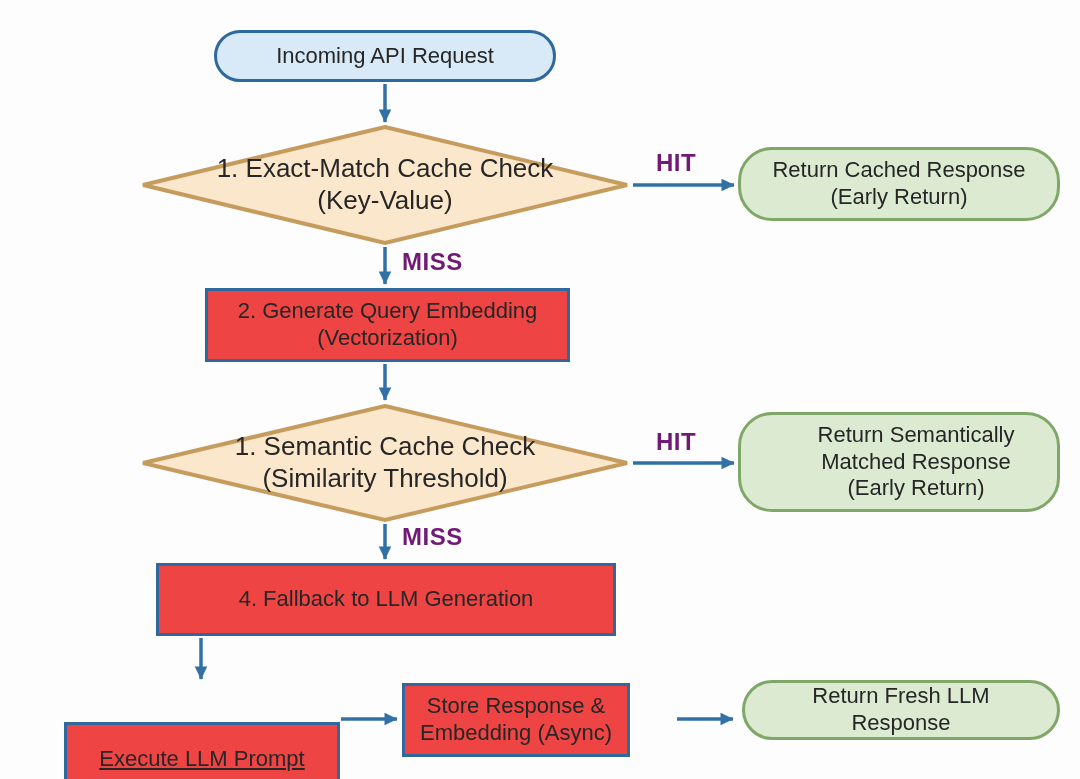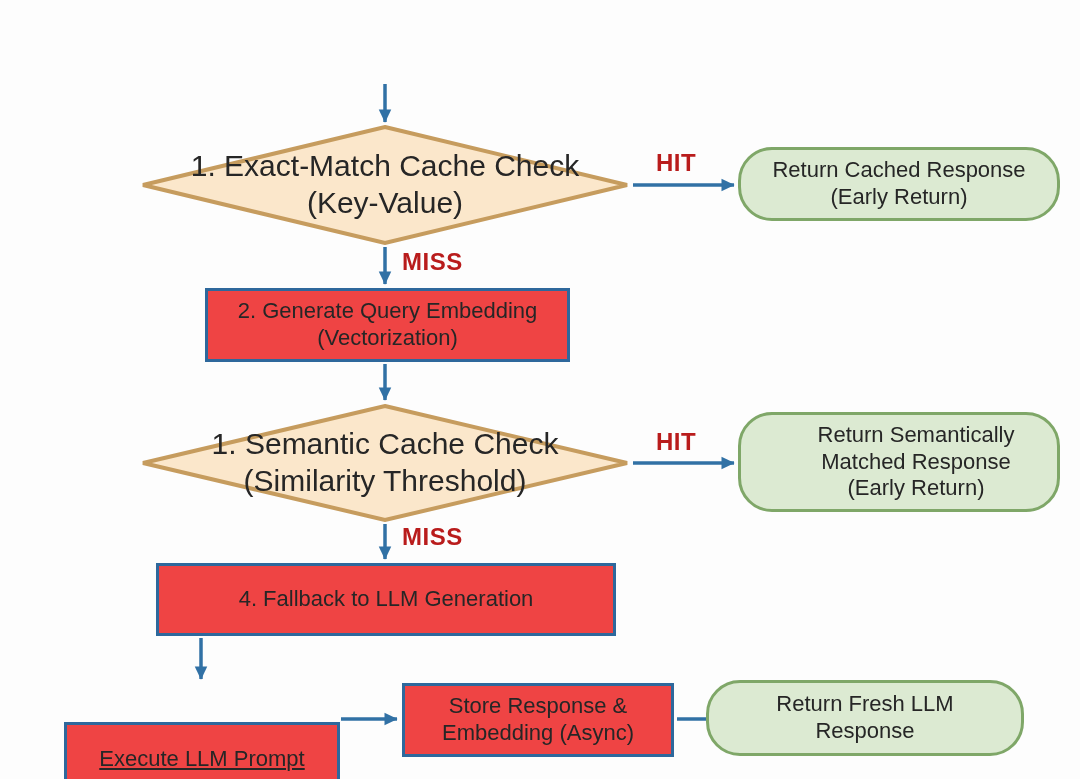--- a/index.html
+++ b/index.html
@@ -54,29 +54,29 @@
     display: block;
   }
   .diamond-label {
     position: absolute;
     inset: 0;
     display: flex;
     align-items: center;
     justify-content: center;
     text-align: center;
     color: #262626;
-    font-size: 30px;
+    font-size: 26px;
     line-height: 1.22;
     white-space: pre-line;
   }
   .edge-label {
     position: absolute;
     font-weight: 700;
     font-size: 24px;
-    color: #b91c1c;
+    color: #701a75;
     text-align: center;
     letter-spacing: 0.5px;
   }
 </style>
 </head>
 <body>
 
 <div id="canvas">
 
   <svg id="edges" width="1080" height="779" viewBox="0 0 1080 779">
@@ -91,20 +91,23 @@
       <line x1="385" y1="247" x2="385" y2="284" marker-end="url(#arr)"></line>
       <line x1="385" y1="364" x2="385" y2="400" marker-end="url(#arr)"></line>
       <line x1="633" y1="463" x2="734" y2="463" marker-end="url(#arr)"></line>
       <line x1="385" y1="524" x2="385" y2="559" marker-end="url(#arr)"></line>
       <line x1="201" y1="638" x2="201" y2="679" marker-end="url(#arr)"></line>
       <line x1="341" y1="719" x2="397" y2="719" marker-end="url(#arr)"></line>
       <line x1="677" y1="719" x2="733" y2="719" marker-end="url(#arr)"></line>
     </g>
   </svg>
 
+  <div class="node pill" style="left:214px; top:30px; width:342px; height:52px;">
+    <span>Incoming API Request</span>
+  </div>
 
   <div class="diamond-wrap" style="left:140px; top:125px; width:490px; height:120px;">
     <svg width="490" height="120" viewBox="0 0 490 120">
       <polygon points="245,2 487,60 245,118 3,60" fill="#fbe7cb" stroke="#c69c5e" stroke-width="4"></polygon>
     </svg>
     <div class="diamond-label">1. Exact-Match Cache Check
 (Key-Value)</div>
   </div>
 
   <div class="node terminal" style="left:738px; top:147px; width:322px; height:74px;align-items:center;">
@@ -132,26 +135,26 @@
   </div>
 
   <div class="node rect" style="left:156px; top:563px; width:460px; height:73px;text-align:center;">
     <span>4. Fallback to LLM Generation</span>
   </div>
 
   <div class="node rect" style="left:64px; top:722px; width:276px; height:74px;text-decoration:underline;">
     <span>Execute LLM Prompt</span>
   </div>
 
-  <div class="node rect" style="left:402px; top:683px; width:272px; height:74px;">
+  <div class="node rect" style="left:402px; top:683px; width:228px; height:74px;">
     <span>Store Response &amp;
 Embedding (Async)</span>
   </div>
 
-  <div class="node terminal" style="left:706px; top:680px; width:318px; height:76px;">
+  <div class="node terminal" style="left:742px; top:680px; width:318px; height:60px;">
     <span>Return Fresh LLM
 Response</span>
   </div>
 
   <div class="edge-label" style="left:646px; top:149px; width:60px;">HIT</div>
   <div class="edge-label" style="left:402px; top:248px; width:80px; text-align:left;">MISS</div>
   <div class="edge-label" style="left:646px; top:428px; width:60px;">HIT</div>
   <div class="edge-label" style="left:402px; top:523px; width:80px; text-align:left;">MISS</div>
 
 </div>

